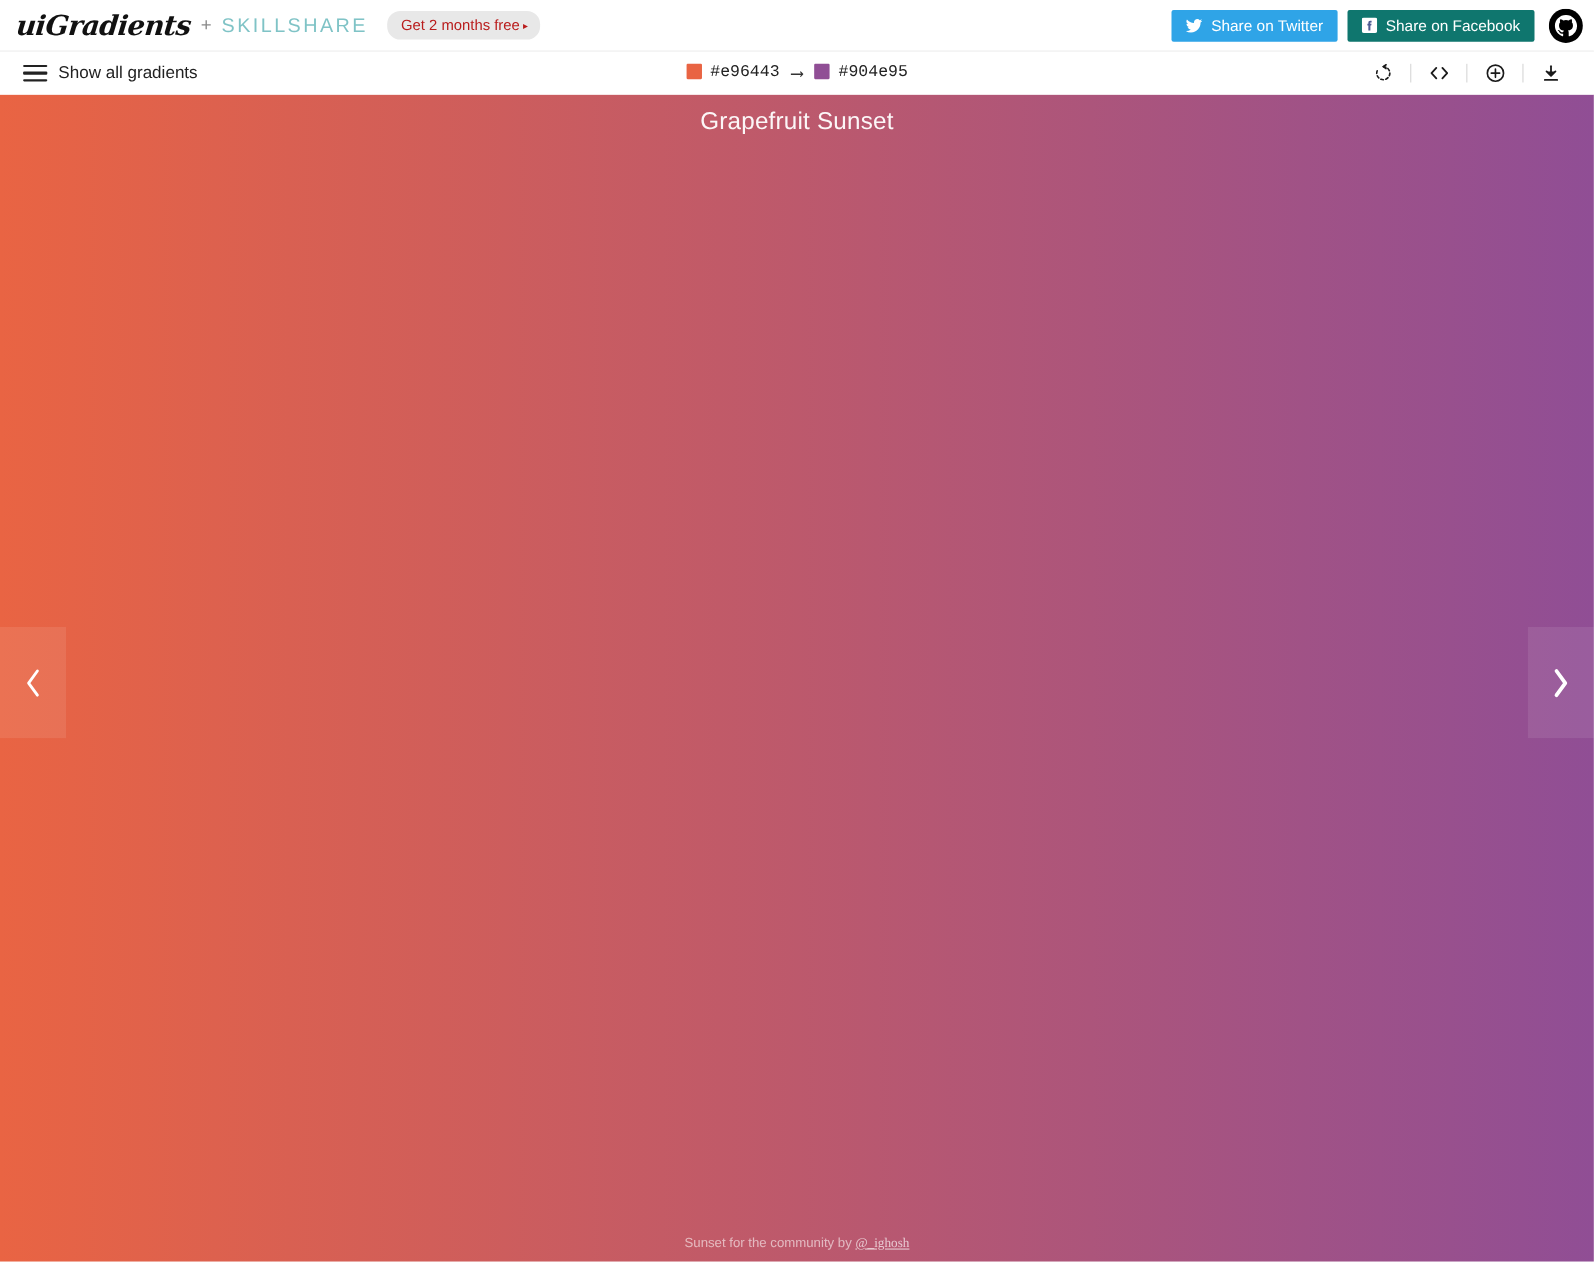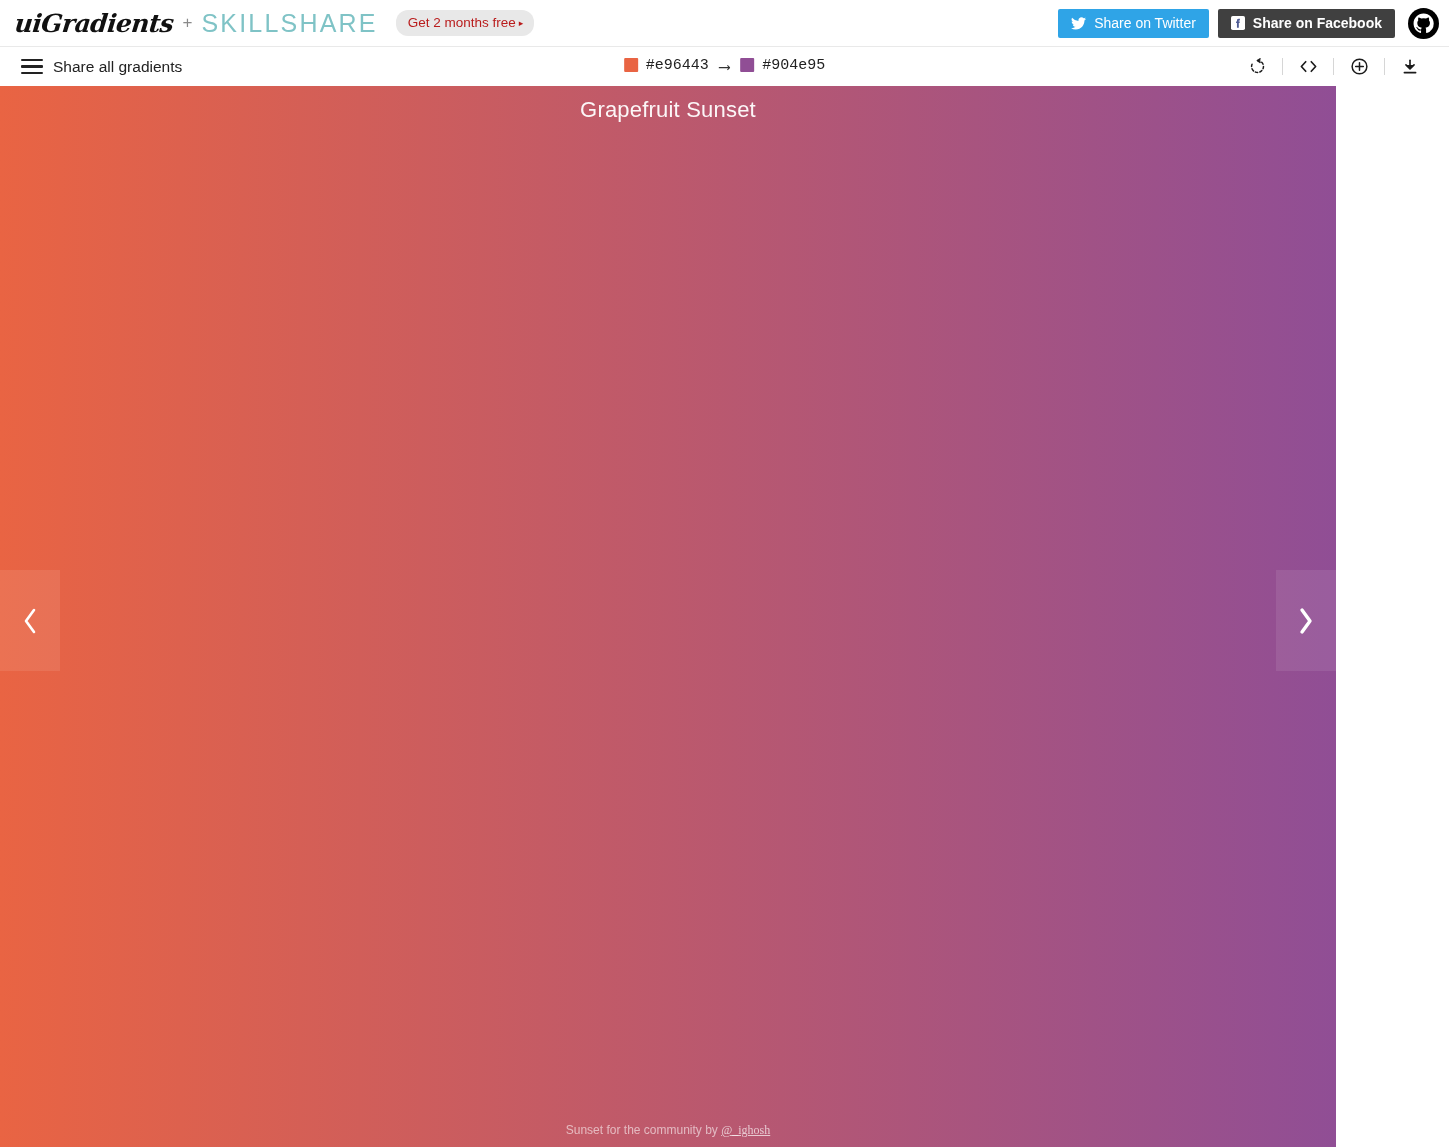--- a/index.html
+++ b/index.html
@@ -42,21 +42,21 @@
     line-height: 1;
     padding-left: 2px;
   }
   .plus-sign {
     font-size: 17px;
     color: #8a8a8a;
     font-weight: 400;
     margin: 0 -3px;
   }
   .skillshare {
-    font-size: 25px;
+    font-size: 18px;
     letter-spacing: 2.2px;
     color: #7fc3c6;
     font-weight: 400;
   }
   .promo-pill {
     background: #e8e8e8;
     color: #b91c1c;
     font-size: 13.5px;
     border-radius: 12px;
     padding: 5px 11px 6px 12px;
@@ -80,21 +80,21 @@
     padding: 0 13px;
     color: #fff;
     font-size: 14px;
     border: none;
     border-radius: 2px;
     cursor: pointer;
     font-family: "Liberation Sans", sans-serif;
     white-space: nowrap;
   }
   .share-twitter { background: #2fa4e7; }
-  .share-facebook { background: #404040; font-weight: bold; }
+  .share-facebook { background: #0f766e; }
   .share-btn svg { display: block; }
   .gh-link {
     display: block;
     width: 31px; height: 31px;
     margin-left: 4px;
     cursor: pointer;
   }
 
   
   .toolbar {
@@ -157,21 +157,21 @@
   .tool-sep {
     width: 1px; height: 17px;
     background: #d6d6d6;
     margin: 0 8px;
   }
 
   
   .stage {
     position: absolute;
     top: 86px; left: 0;
-    width: 1336px;
+    width: 1449px;
     height: 1061px;
     background: linear-gradient(to right, #e96443 0%, #904e95 100%);
     overflow: hidden;
   }
   .gradient-title {
     position: absolute;
     top: 11px;
     left: 0; right: 0;
     text-align: center;
     color: rgba(255,255,255,0.95);
@@ -250,21 +250,21 @@
   </div>
 </div>
 
 <div class="toolbar">
   <div class="show-all">
     <span class="hamburger">
       <span></span>
         <span></span>
         <span></span>
     </span>
-    <span>Share all gradients</span>
+    <span>Show all gradients</span>
   </div>
 
   <div class="swatch-center">
     <span class="swatch-item">
       <span class="swatch" id="sw-start" style="background: rgb(233, 100, 67);"></span>
       <span>#e96443</span>
     </span>
     <span class="arrow-glyph">⟶</span>
     <span class="swatch-item">
       <span class="swatch" id="sw-end" style="background: rgb(144, 78, 149);"></span>

